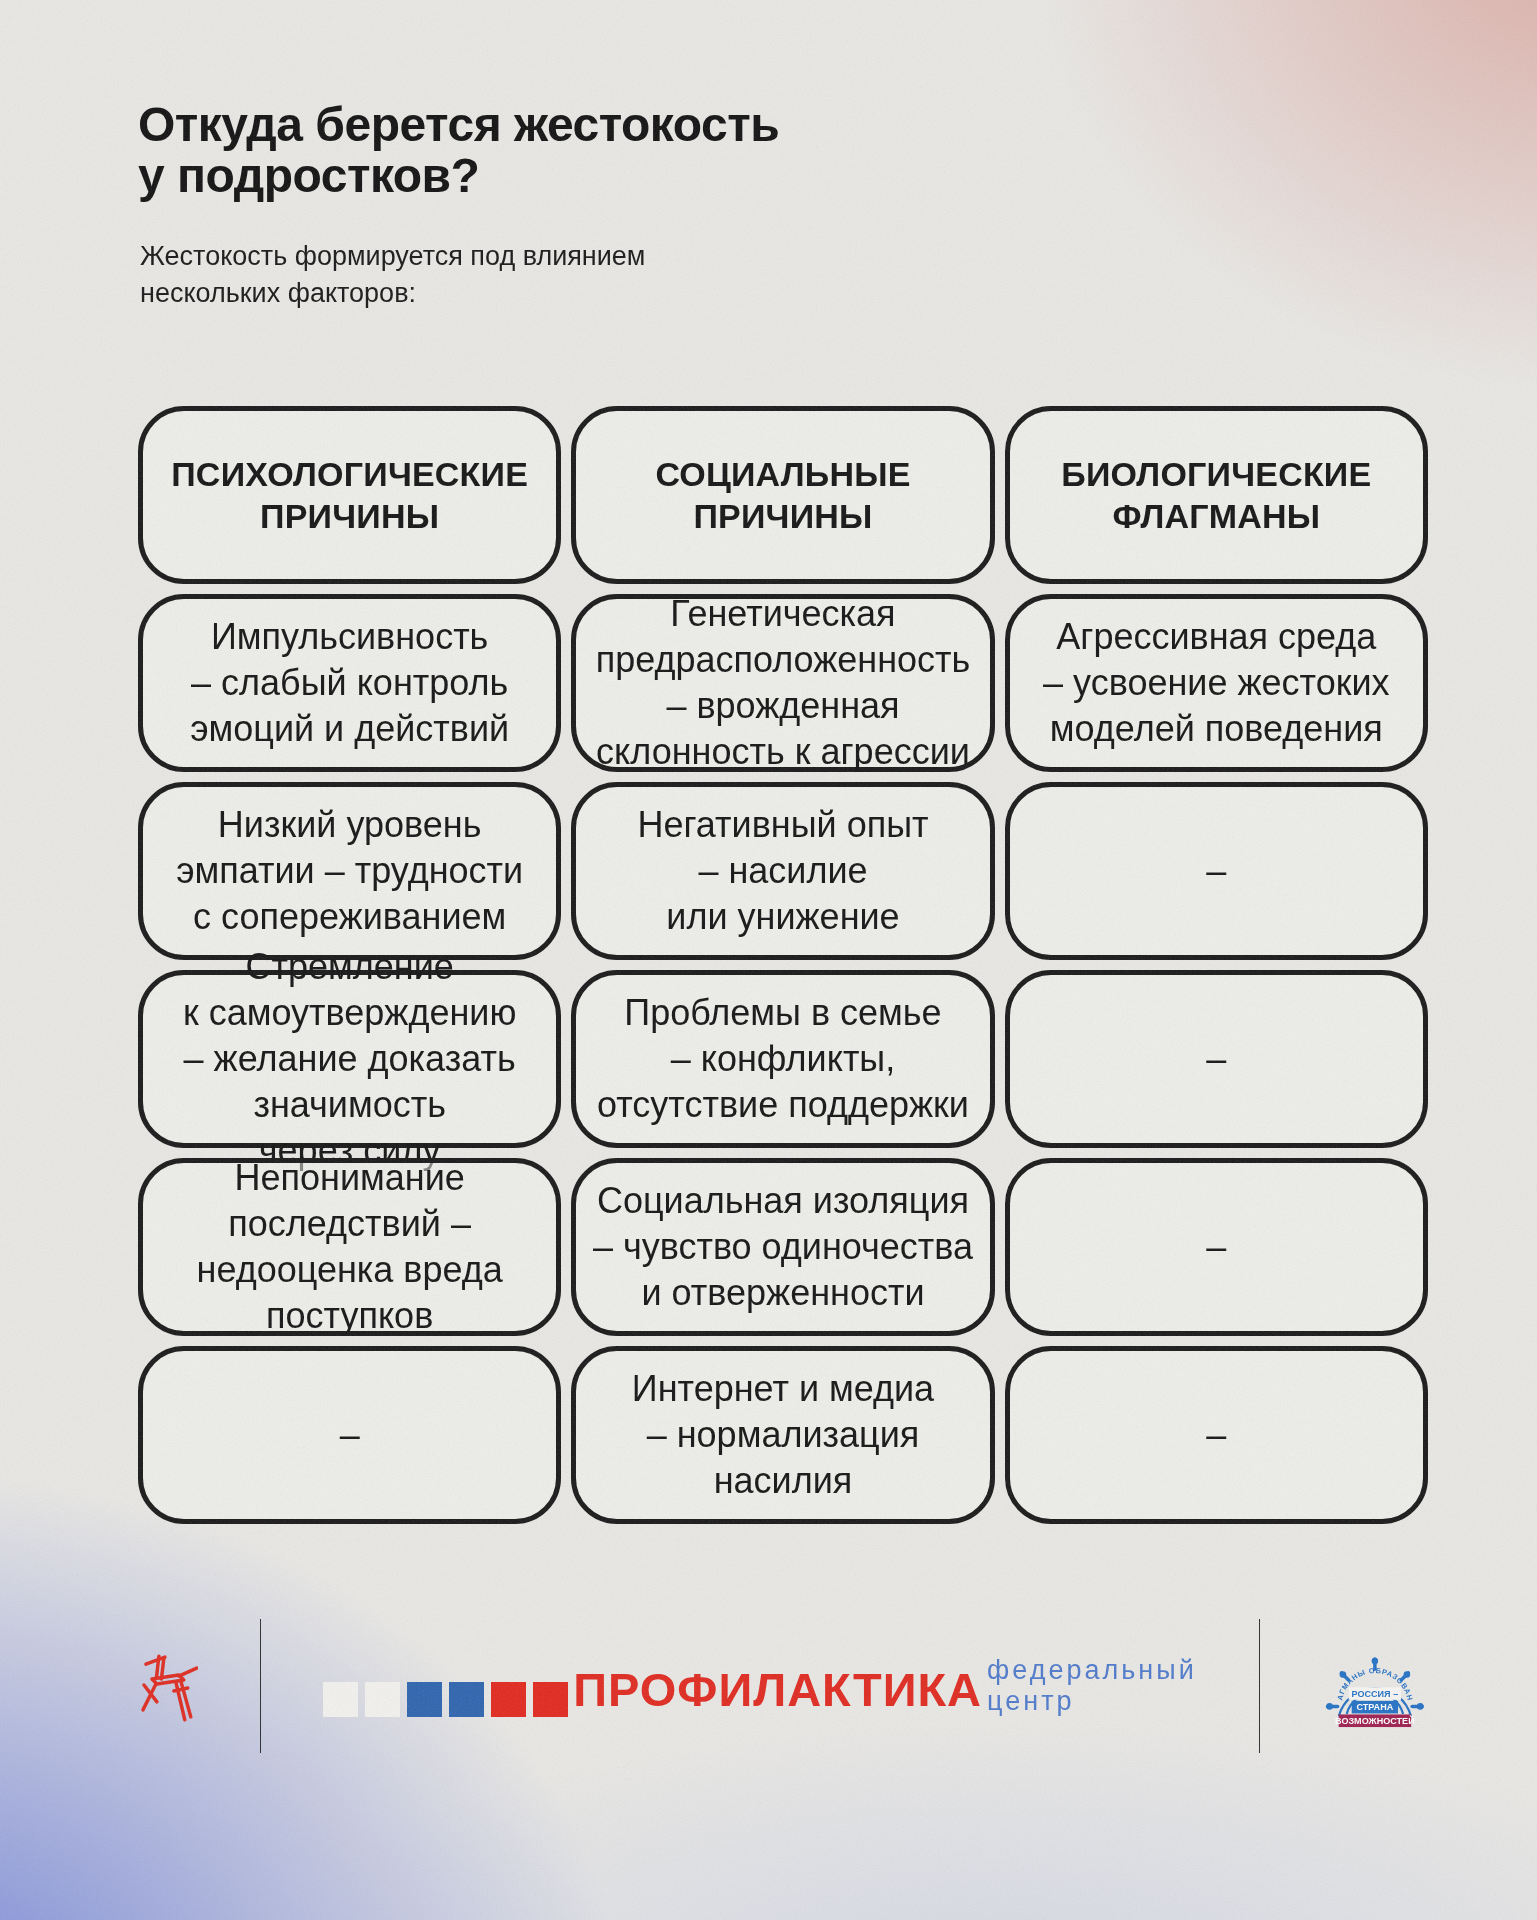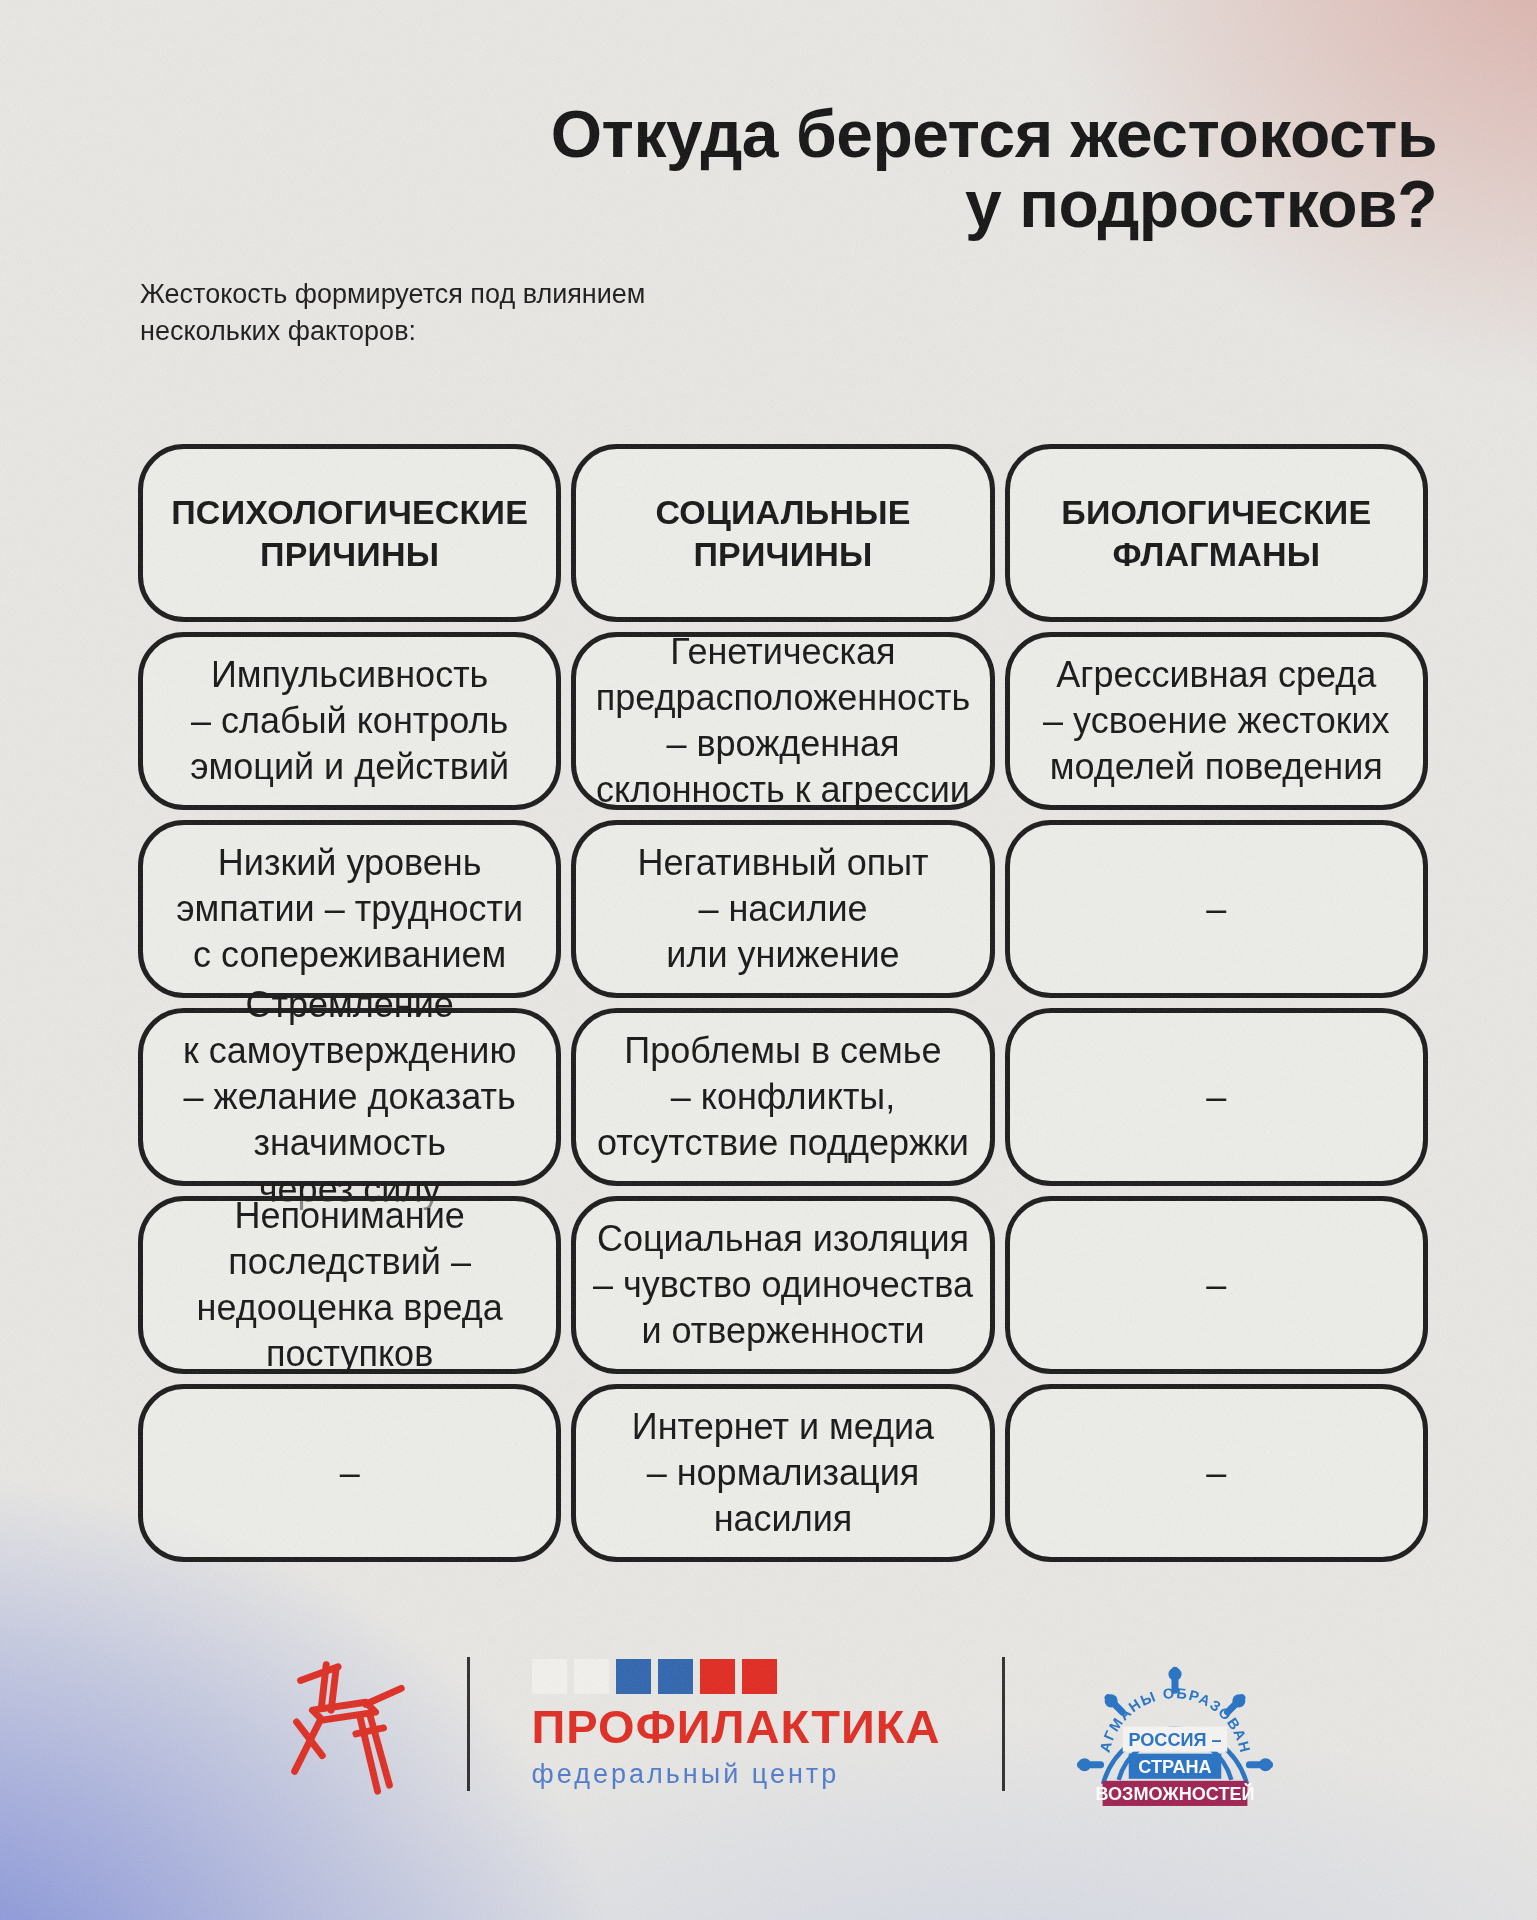--- a/index.html
+++ b/index.html
@@ -9,22 +9,22 @@
     background:
       radial-gradient(ellipse 780px 640px at 103% -3%, rgba(210,130,120,0.58), rgba(210,130,120,0) 70%),
       radial-gradient(ellipse 1000px 780px at -6% 106%, rgba(78,100,212,0.78), rgba(78,100,212,0) 72%),
       radial-gradient(ellipse 1000px 340px at 65% 103%, rgba(140,160,230,0.22), rgba(140,160,230,0) 75%),
       #e9e8e5;
   }
   .noise { position:absolute; inset:0; pointer-events:none; z-index:3; }
   .content { position:absolute; inset:0; z-index:2; padding:100px 100px 0 138px; box-sizing:border-box; }
 
   .title {
-    margin:0; font-size:66px; line-height:1.06; font-weight:800;
-    letter-spacing:-0.5px; color:#0f0f0f; white-space:pre-line;text-align:right;
+    margin:0; font-size:48px; line-height:1.06; font-weight:800;
+    letter-spacing:-0.5px; color:#0f0f0f; white-space:pre-line;
   }
   .subtitle {
     margin:36px 0 0 2px; font-size:27px; line-height:1.38; font-weight:400;
     color:#161616; white-space:pre-line;
   }
 
   .causes-table {
     margin-top:94px; width:1290px;
     display:grid; grid-template-columns:repeat(3,1fr); grid-auto-rows:178px; gap:10px;
   }
@@ -36,21 +36,21 @@
     font-size:36px; line-height:1.28; padding:0 8px;
   }
   .cell.hdr { font-weight:700; font-size:34px; line-height:1.25; letter-spacing:0.2px; }
 
   .footer {
     margin-top:74px; width:1290px;
     display:flex; align-items:center; justify-content:center; gap:62px;
   }
   .divider { width:3px; height:134px; background:#2b2b2b; }
 
-  .prof-block { display:flex; flex-direction:column; align-items:flex-start; gap:5px; }
+  .prof-block { display:flex; flex-direction:row; align-items:flex-end; gap:5px; }
   .prof-squares { display:flex; gap:7px; }
   .prof-squares span { width:35px; height:35px; display:block; }
   .prof-name { font-size:47px; font-weight:800; letter-spacing:1px; color:#e0281e; }
   .prof-sub  { font-size:27px; font-weight:400; letter-spacing:3px; color:#4d79cb; }
 
   .chair-svg  { display:block; }
   .rsv-svg    { display:block; }
 </style>
 </head>
 <body>

